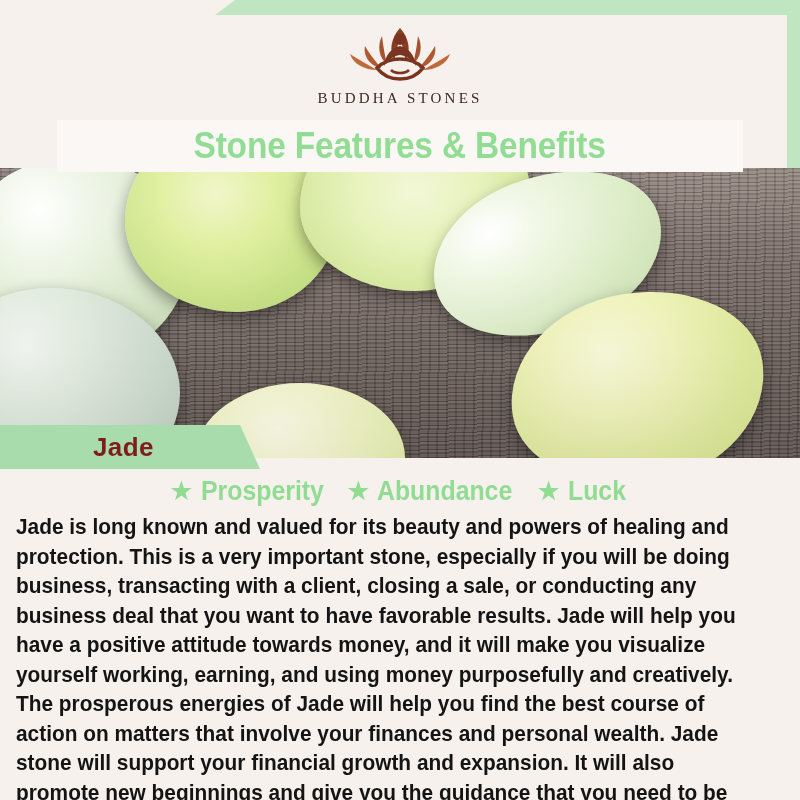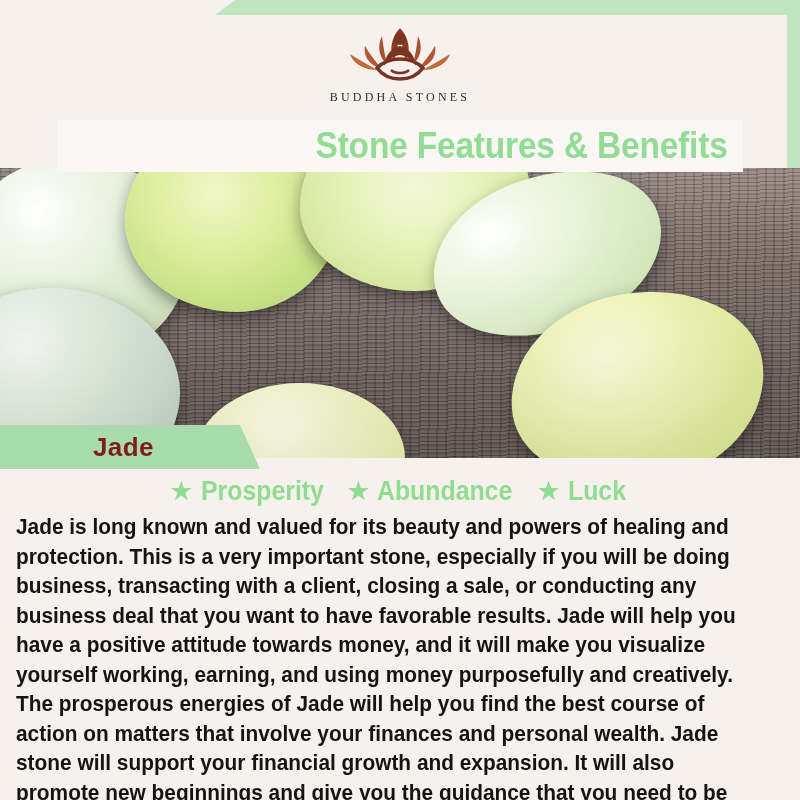--- a/index.html
+++ b/index.html
@@ -36,27 +36,27 @@
     clip-path:polygon(0 0,605px 0,625px 100%,0 100%);
     background:#bfe6c0;
   }
 
   
   #logo-area{position:absolute;top:0;left:0;width:800px;height:122px;
     display:flex;flex-direction:column;align-items:center;justify-content:flex-start;padding-top:18px;box-sizing:border-box;}
   #logo-mark{width:150px;height:68px;}
   #logo-wordmark{
     font-family:"Liberation Serif", serif;
-    font-size:12px;letter-spacing:3.2px;color:#3a2a22;margin-top:4px;font-weight:400;
+    font-size:15px;letter-spacing:3.2px;color:#3a2a22;margin-top:4px;font-weight:400;
   }
 
   
   #title-banner{
     position:absolute;top:120px;left:57px;width:686px;height:52px;
-    background:#fbf7f4;display:flex;align-items:center;justify-content:flex-end;
+    background:#fbf7f4;display:flex;align-items:center;justify-content:center;
     z-index:6;
   }
   #title-text{
     font-family:"Liberation Sans Narrow","Liberation Sans",sans-serif;
     font-weight:bold;font-size:36px;color:#90dd93;letter-spacing:-0.2px;
     transform:scaleX(0.93);transform-origin:center;white-space:nowrap;
   }
 
   
   #photo{

